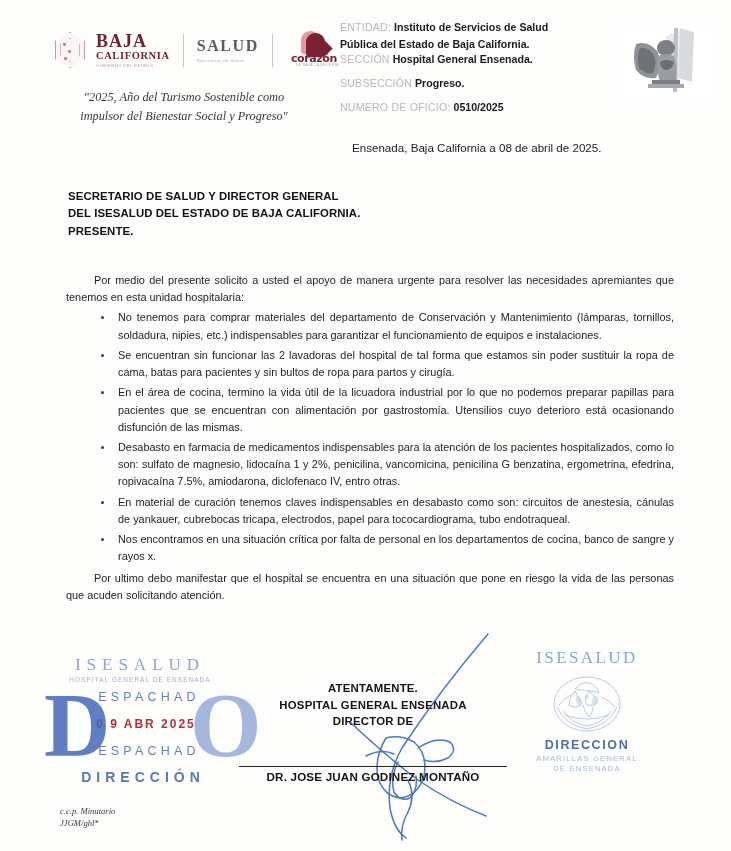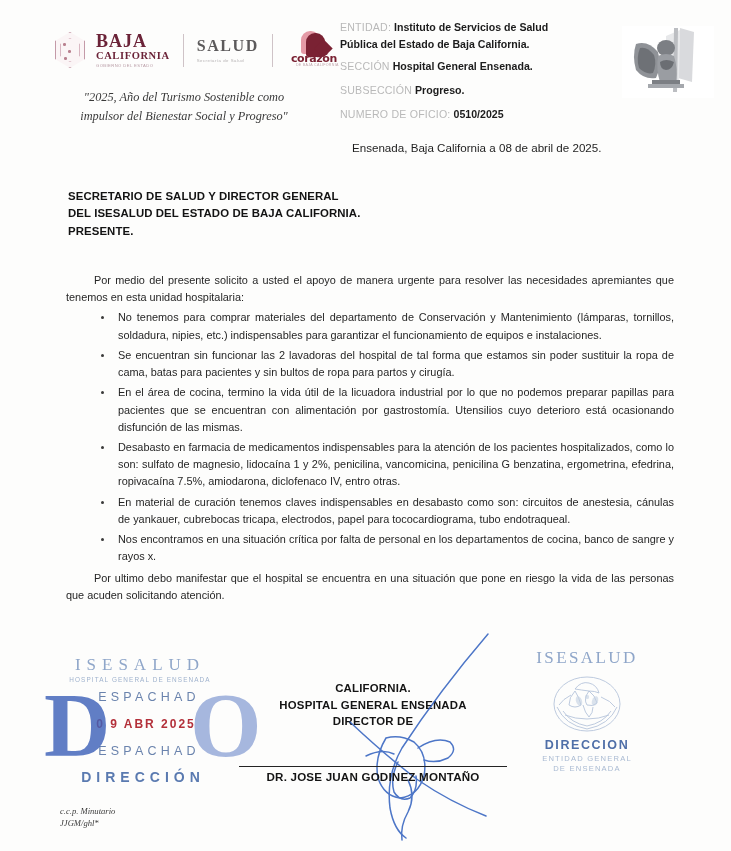--- a/index.html
+++ b/index.html
@@ -183,21 +183,20 @@
     letter-spacing: 0.2px;
   }
   .meta-value {
     color: #1c1c1c;
     font-weight: 700;
   }
   .meta-cont {
     color: #1c1c1c;
     font-weight: 700;
     display: block;
-    margin-bottom: 7px;
   }
 
   .flag-img {
     position: absolute;
     left: 622px;
     top: 26px;
     width: 92px;
     height: 72px;
     overflow: hidden;
   }
@@ -575,27 +574,27 @@
         </g>
         <g fill="#8aa4c8" opacity="0.6">
           <circle cx="42" cy="26" r="2.2"></circle>
           <ellipse cx="34" cy="30" rx="3" ry="5" transform="rotate(-20 34 30)"></ellipse>
           <ellipse cx="50" cy="30" rx="3" ry="5" transform="rotate(20 50 30)"></ellipse>
         </g>
       </svg>
     </div>
     <div class="sr-dir">DIRECCION</div>
     <div class="sr-sub">
-      <div>ENTIDAD GENERAL</div>
+      <div>AMARILLAS GENERAL</div>
       <div>DE ENSENADA</div>
     </div>
   </div>
 
   <div class="sign-block">
-    <div class="s-line">CALIFORNIA.</div>
+    <div class="s-line">ATENTAMENTE.</div>
     <div class="s-line">HOSPITAL GENERAL ENSENADA</div>
     <div class="s-line">DIRECTOR DE</div>
   </div>
 
   <div class="signature-ink">
     <svg width="260" height="215" viewBox="0 0 260 215">
       <g fill="none" stroke="#2f5fbe" stroke-width="1.5" opacity="0.85" stroke-linecap="round">
         <path d="M198 4 Q150 60 112 118 Q96 146 100 178 Q104 200 116 208"></path>
         <path d="M60 92 Q96 126 128 150 Q160 172 196 186"></path>
         <path d="M96 108 Q84 128 88 148 Q94 166 110 168 Q128 166 134 146 Q138 124 124 112 Q110 104 96 108 Z"></path>

